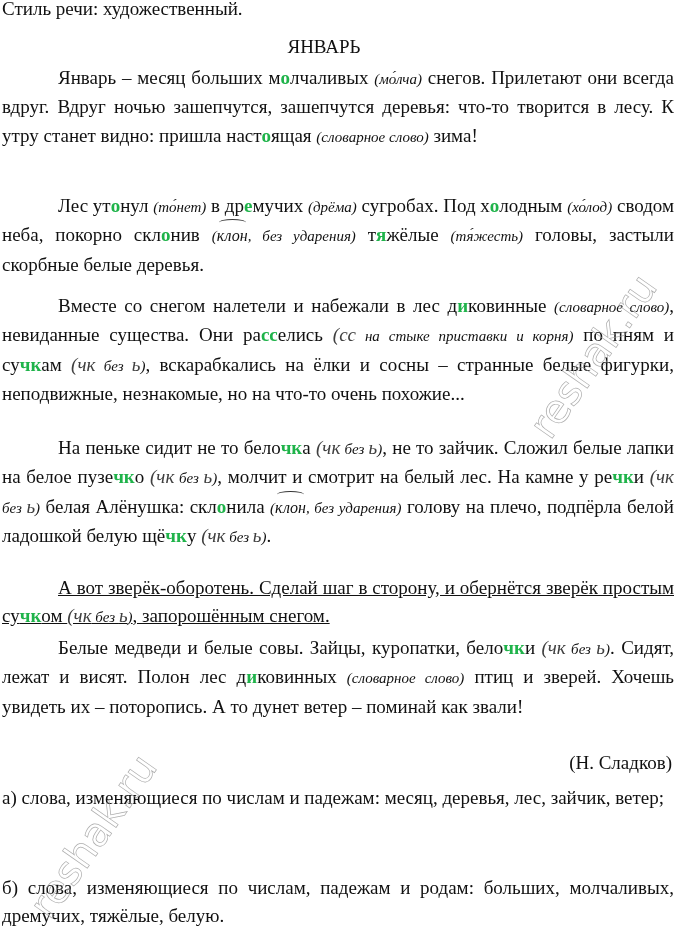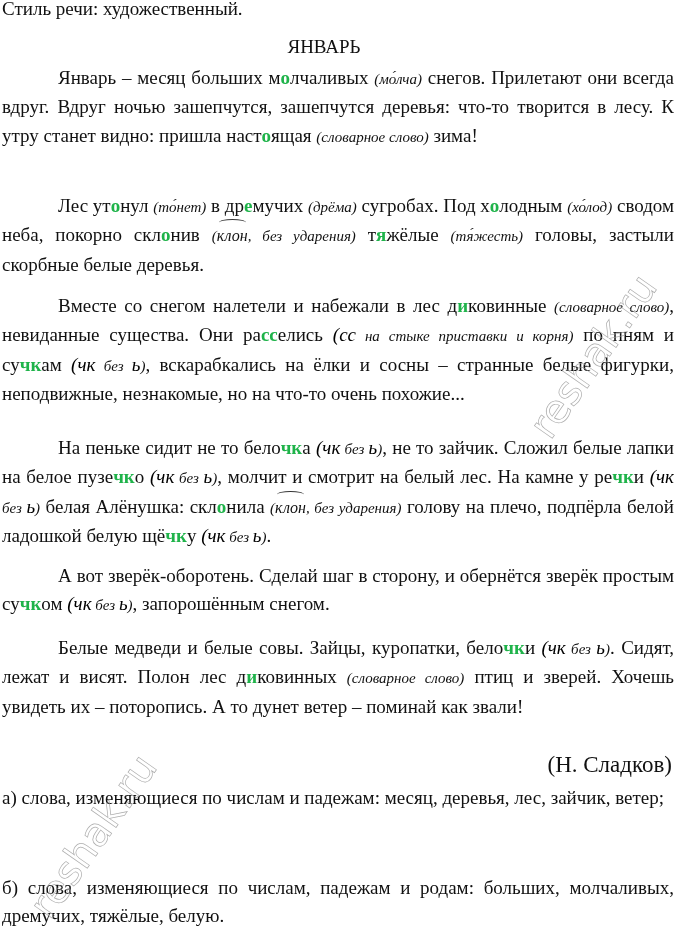--- a/index.html
+++ b/index.html
@@ -7,38 +7,38 @@
     width: 676px; height: 942px; overflow: hidden; position: relative;
     font-family: "Liberation Serif", serif; color: #111;
   }
   .page { position: absolute; left: 0; top: 0; width: 676px; }
   .style-line { position: absolute; left: 2px; top: -2px; font-size: 19px; }
   .title { position: absolute; left: 0; width: 648px; top: 36px; text-align: center; font-size: 19px; }
   .para { position: absolute; left: 2px; width: 672px; font-size: 19px; line-height: 28.3px; text-align: justify; }
   .para .ind { display: inline-block; width: 56px; }
   .n { font-style: italic; font-size: 15px; }
   .g { color: #1fb34a; font-weight: bold; }
-  .gi { color: #000000; font-style: italic; }
+  .gi { color: #404040; font-style: italic; }
   .klon { position: relative; display: inline-block; font-style: italic; font-size: 16px; }
   .klon::before { content: ""; position: absolute; left: 2px; right: 2px; top: -3px; height: 6px; border-top: 1.5px solid #333; border-radius: 50% 50% 0 0; }
-  .author { position: absolute; right: 4px; top: 752px; font-size: 23px; }
+  .author { position: absolute; right: 4px; top: 752px; font-size: 19px; }
   .wm { position: absolute; pointer-events: none; color: transparent; -webkit-text-stroke: 0.7px #999; font-family: "DejaVu Sans", sans-serif; font-size: 40px; transform: rotate(-55deg); transform-origin: left top; opacity: 0.8; }
 </style>
 </head>
 <body>
 
 <div class="page">
   <div class="style-line">Стиль речи: художественный.</div>
   <div class="title">ЯНВАРЬ</div>
 
   <div class="para" style="top:64px;"><span class="ind"></span>Январь – месяц больших м<span class="g">о</span>лчаливых <span class="n">(мо́лча)</span> снегов. Прилетают они всегда вдруг. Вдруг ночью зашепчутся, зашепчутся деревья: что-то творится в лесу. К утру станет видно: пришла наст<span class="g">о</span>ящая <span class="n">(словарное слово)</span> зима!</div>
   <div class="para" style="top:192px;"><span class="ind"></span>Лес ут<span class="g">о</span>нул <span class="n">(то́нет)</span> в др<span class="g">е</span>мучих <span class="n">(дрёма)</span> сугробах. Под х<span class="g">о</span>лодным <span class="n">(хо́лод)</span> сводом неба, покорно скл<span class="g">о</span>нив <span class="n">(<span class="klon">клон</span></span><span class="n">, без ударения)</span> т<span class="g">я</span>жёлые <span class="n">(тя́жесть)</span> головы, застыли скорбные белые деревья.</div>
   <div class="para" style="top:292px;"><span class="ind"></span>Вместе со снегом налетели и набежали в лес д<span class="g">и</span>ковинные <span class="n">(словарное слово)</span>, невиданные существа. Они ра<span class="g">сс</span>елись <span class="gi">(сс</span><span class="n"> на стыке приставки и корня)</span> по пням и су<span class="g">чк</span>ам <span class="gi">(чк</span><span class="n"> без </span><span class="gi">ь</span><span class="n">)</span>, вскарабкались на ёлки и сосны – странные белые фигурки, неподвижные, незнакомые, но на что-то очень похожие...</div>
   <div class="para" style="top:434px;"><span class="ind"></span>На пеньке сидит не то бело<span class="g">чк</span>а <span class="gi">(чк</span><span class="n"> без </span><span class="gi">ь</span><span class="n">)</span>, не то зайчик. Сложил белые лапки на белое пузе<span class="g">чк</span>о <span class="gi">(чк</span><span class="n"> без </span><span class="gi">ь</span><span class="n">)</span>, молчит и смотрит на белый лес. На камне у ре<span class="g">чк</span>и <span class="gi">(чк</span><span class="n"> без </span><span class="gi">ь</span><span class="n">)</span> белая Алёнушка: скл<span class="g">о</span>нила <span class="n">(<span class="klon">клон</span></span><span class="n">, без ударения)</span> голову на плечо, подпёрла белой ладошкой белую щё<span class="g">чк</span>у <span class="gi">(чк</span><span class="n"> без </span><span class="gi">ь</span><span class="n">)</span>.</div>
-  <div class="para" style="top:562px;"><span class="ind"></span>А вот зверёк-оборотень. Сделай шаг в сторону, и обернётся зверёк простым су<span class="g">чк</span>ом <span class="gi">(чк</span><span class="n"> без </span><span class="gi">ь</span><span class="n">)</span>, запорошённым снегом.</div>
+  <div class="para" style="top:574px;text-decoration:underline;"><span class="ind"></span>А вот зверёк-оборотень. Сделай шаг в сторону, и обернётся зверёк простым су<span class="g">чк</span>ом <span class="gi">(чк</span><span class="n"> без </span><span class="gi">ь</span><span class="n">)</span>, запорошённым снегом.</div>
   <div class="para" style="top:634px;"><span class="ind"></span>Белые медведи и белые совы. Зайцы, куропатки, бело<span class="g">чк</span>и <span class="gi">(чк</span><span class="n"> без </span><span class="gi">ь</span><span class="n">)</span>. Сидят, лежат и висят. Полон лес д<span class="g">и</span>ковинных <span class="n">(словарное слово)</span> птиц и зверей. Хочешь увидеть их – поторопись. А то дунет ветер – поминай как звали!</div>
 
   <div class="author">(Н. Сладков)</div>
 
   <div class="para" style="top:784px;">а) слова, изменяющиеся по числам и падежам: месяц, деревья, лес, зайчик, ветер;</div>
   <div class="para" style="top:874px;">б) слова, изменяющиеся по числам, падежам и родам: больших, молчаливых, дремучих, тяжёлые, белую.</div>
 
   <div class="wm" style="left:520px; top:420px;">reshak.ru</div>
   <div class="wm" style="left:20px; top:900px;">reshak.ru</div>
 </div>

